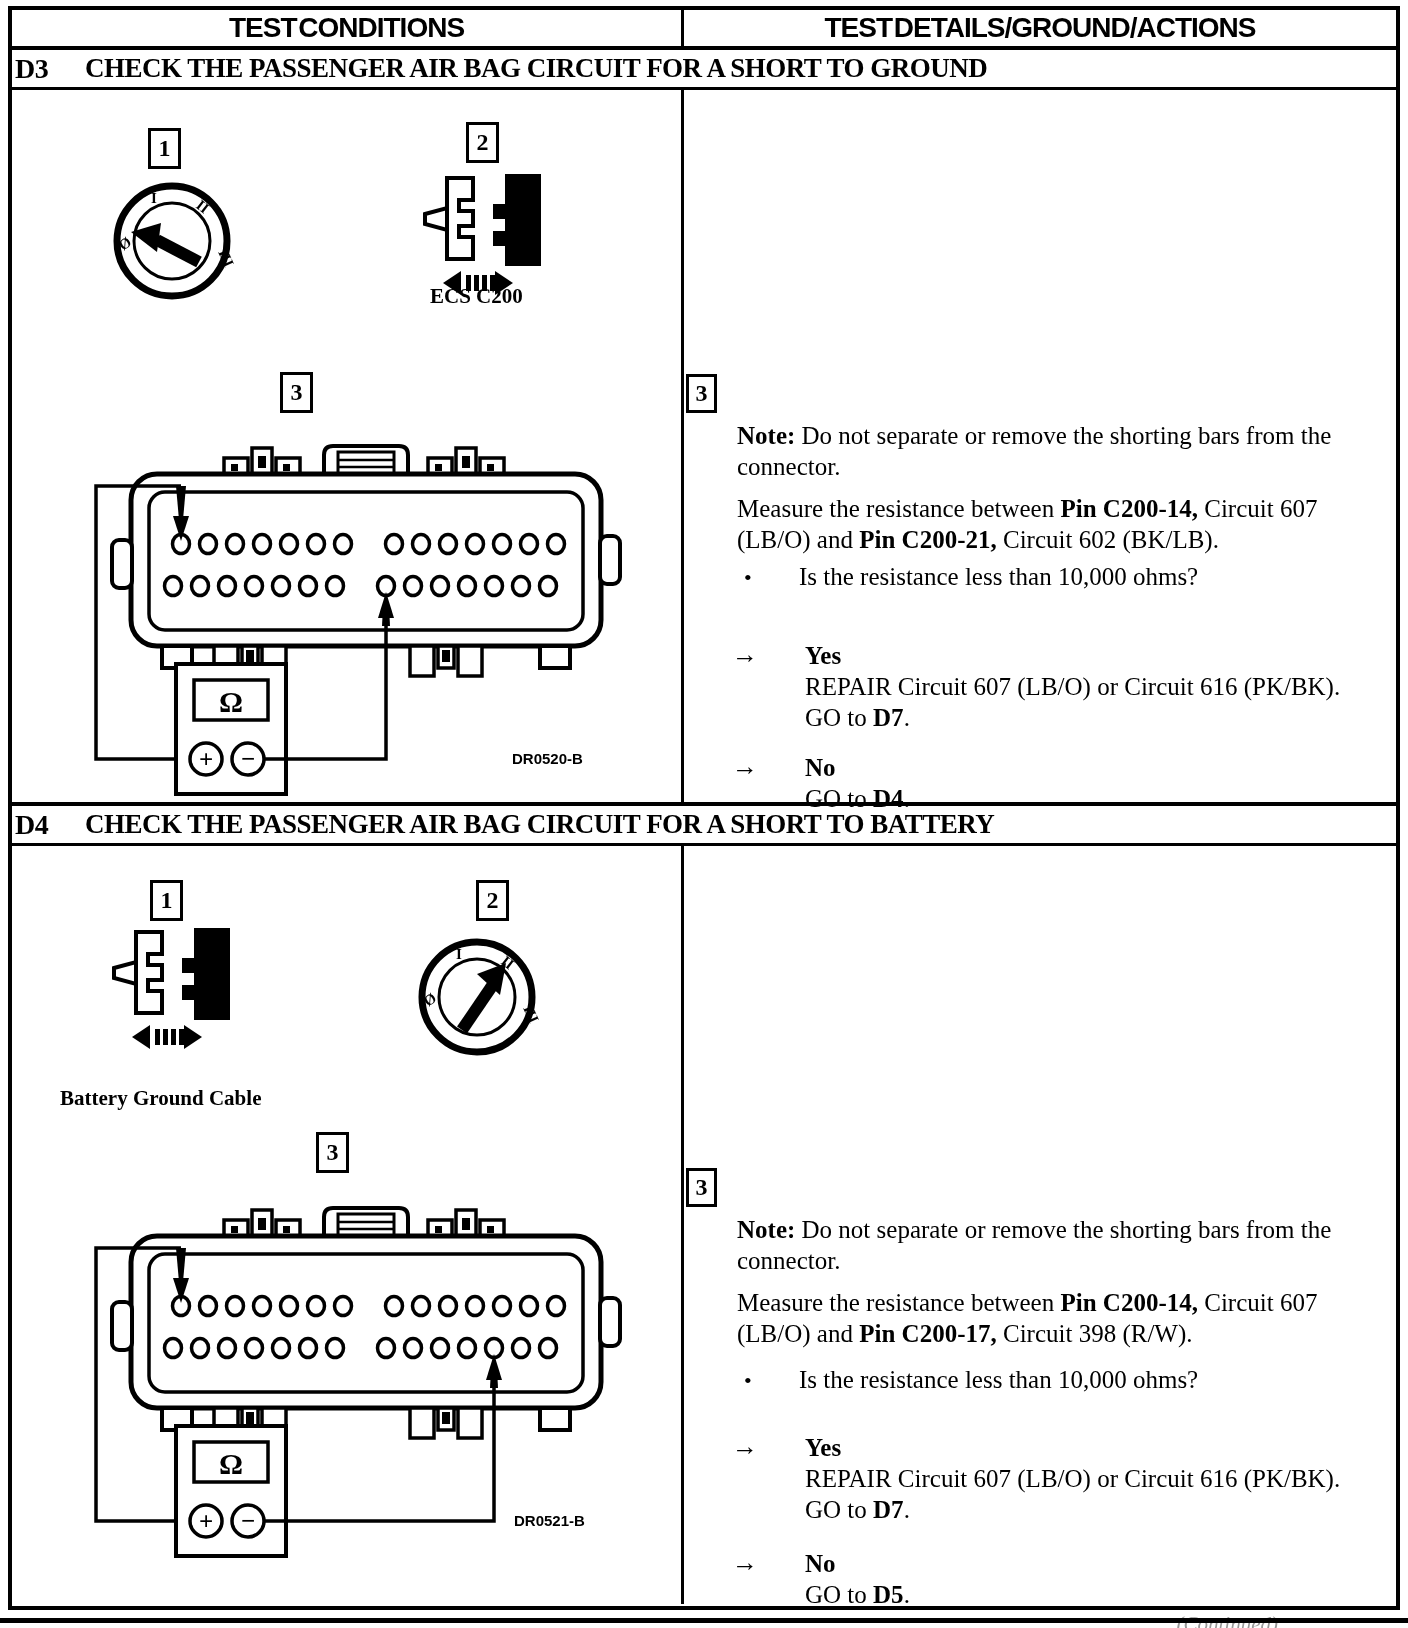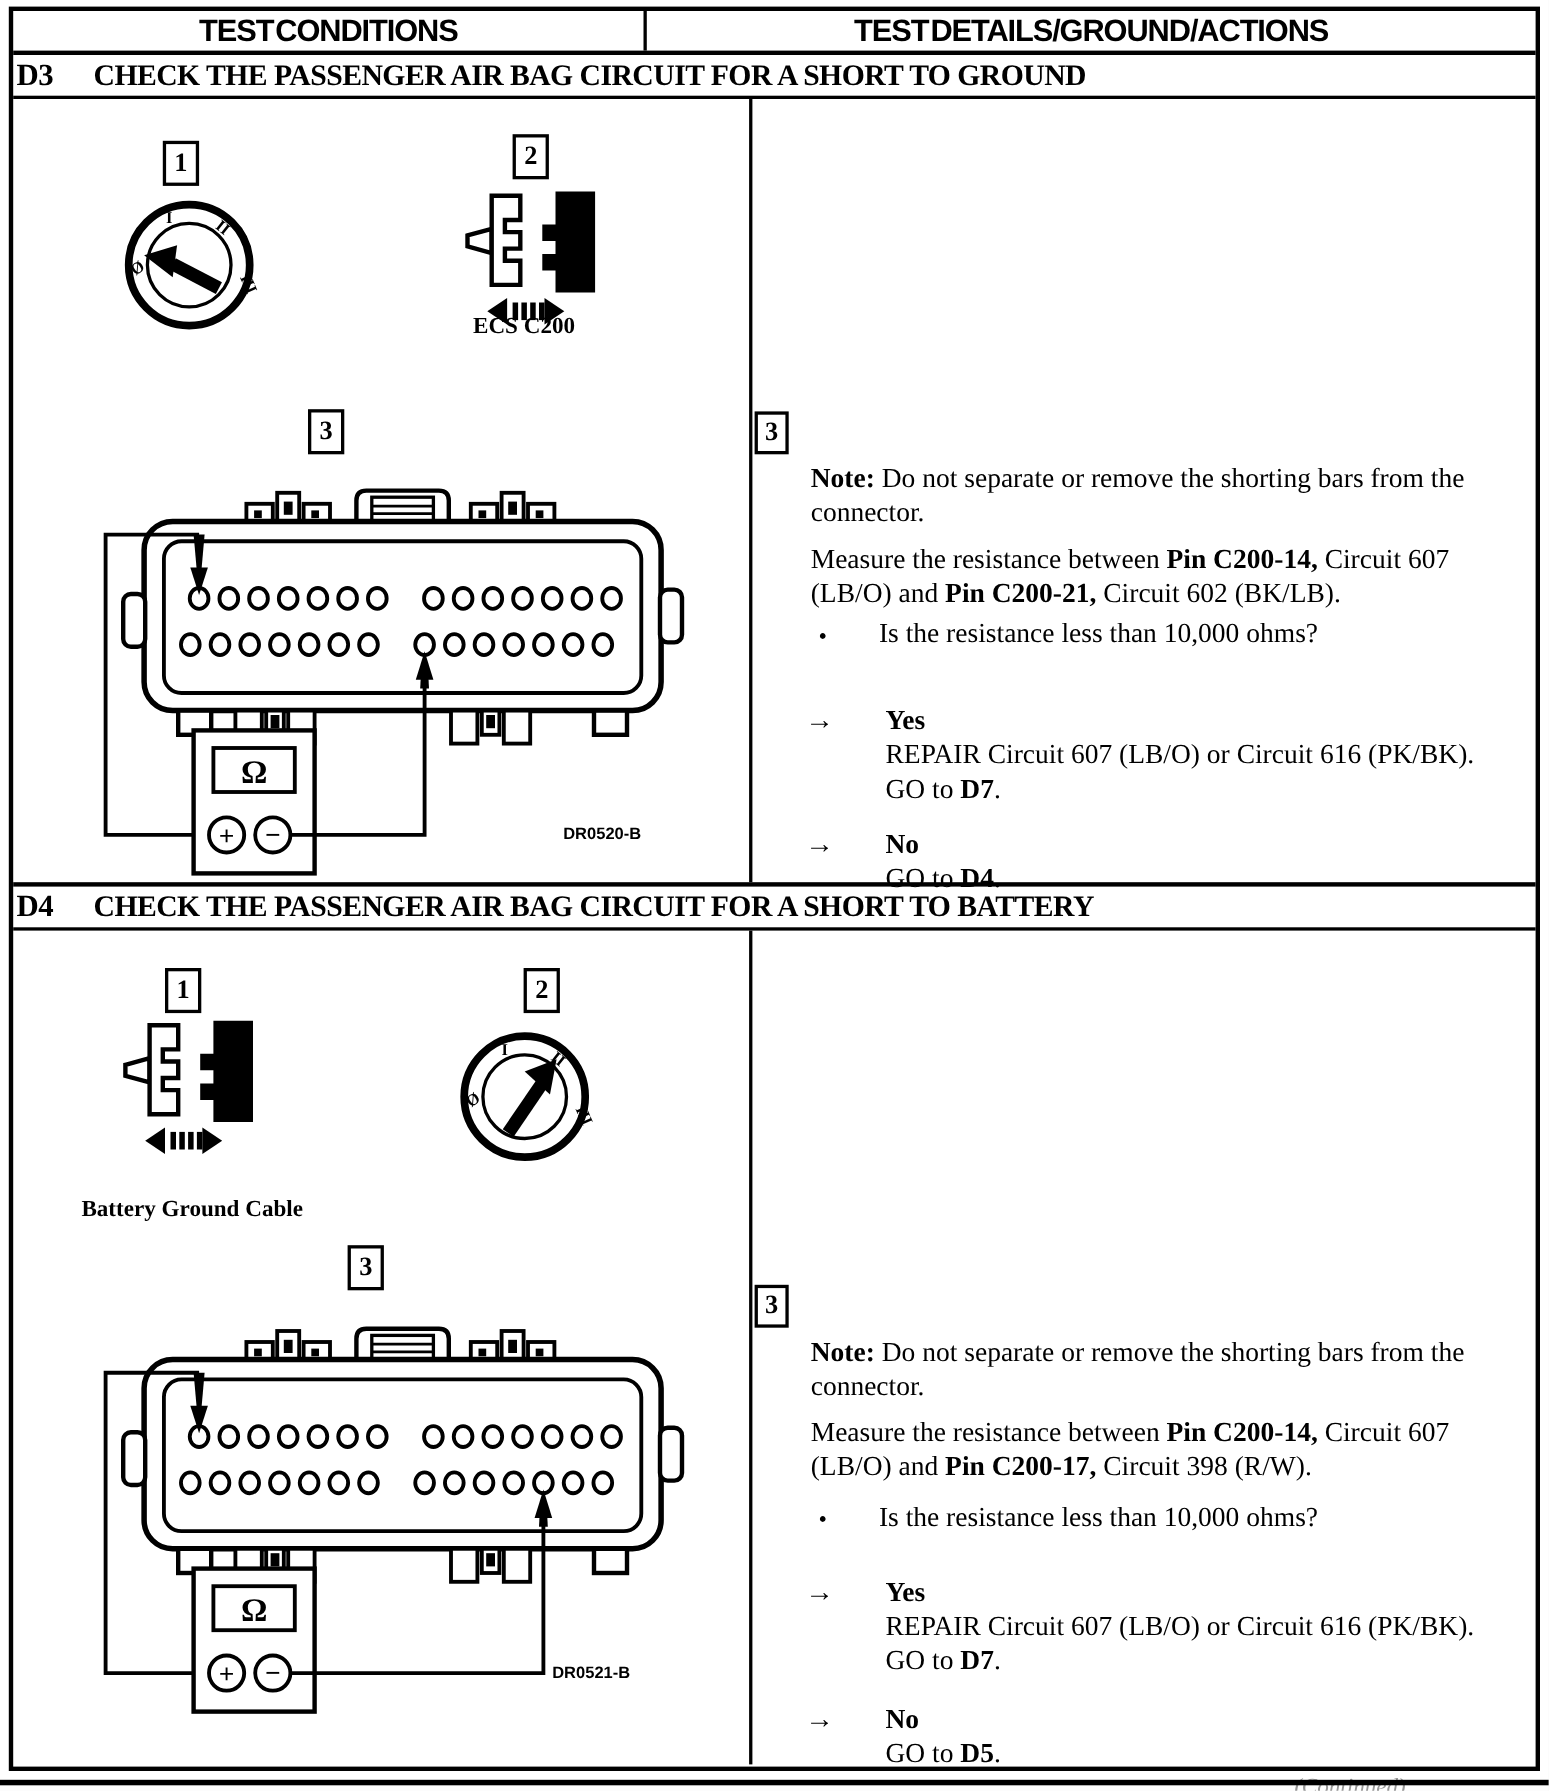--- a/index.html
+++ b/index.html
@@ -12,21 +12,21 @@
     position:absolute; left:8px; top:6px; width:1392px; height:1604px;
     border:4px solid #000;
   }
   .row { position:relative; width:100%; }
   .row-header { height:40px; border-bottom:4px solid #000; display:flex; }
   .hdr-cell {
     display:flex; align-items:center; justify-content:center;
     font-family:"Liberation Sans", sans-serif; font-weight:bold;
     font-size:28px; letter-spacing:-1px; word-spacing:-5px;
   }
-  .hdr-left  { width:576px; border-right:3px solid #000;text-align:center; }
+  .hdr-left  { width:672px; border-right:3px solid #000;text-align:center; }
   .hdr-right { flex:1; }
   .row-title { height:40px; border-bottom:3px solid #000; display:flex; align-items:center;
                font-weight:bold; font-size:27px; letter-spacing:-0.5px; }
   .row-title .tid { margin-left:3px; width:70px; font-size:28px; }
   .row-title .ttl { white-space:nowrap; }
   .row-body { display:flex; }
   .body-d3 { height:716px; border-bottom:4px solid #000; }
   .body-d4 { height:758px; }
   .cell-left  { position:relative; width:672px; border-right:3px solid #000; }
   .cell-right { position:relative; flex:1; }
@@ -214,21 +214,21 @@
   <polygon points="12,50 34,44 34,66 12,60" fill="#fff" stroke="#000" stroke-width="4"></polygon>
   <path d="M34,14 h26 v22 h-14 v11 h14 v15 h-14 v11 h14 v22 h-26 z" fill="#fff" stroke="#000" stroke-width="4"></path>
   <path d="M92,10 h36 v92 h-36 v-20 h-12 v-15 h12 v-12 h-12 v-15 h12 z" fill="#000"></path>
   <polygon points="30,119 48,107 48,131" fill="#000"></polygon>
   <rect x="53" y="111" width="5" height="16" fill="#000"></rect>
   <rect x="61" y="111" width="5" height="16" fill="#000"></rect>
   <rect x="69" y="111" width="5" height="16" fill="#000"></rect>
   <rect x="77" y="111" width="5" height="16" fill="#000"></rect>
   <polygon points="100,119 82,107 82,131" fill="#000"></polygon>
   </svg></div>
-        <div class="abs figlabel" style="left:62px; top:240px;">Battery Ground Cable</div>
+        <div class="abs figlabel" style="left:48px; top:240px;">Battery Ground Cable</div>
 
         <div class="abs numbox" style="left:464px; top:34px;">2</div>
         <div class="abs" style="left:398px; top:82px;" id="dial-1"><svg viewBox="0 0 134 134" width="134" height="134">
   <circle cx="67" cy="69" r="55" fill="#fff" stroke="#000" stroke-width="7"></circle>
   <circle cx="67" cy="69" r="38" fill="none" stroke="#000" stroke-width="3"></circle>
   <text x="18" y="79" font-size="15" font-weight="bold" transform="rotate(-35 18 79)">Ø</text>
   <text x="46" y="31" font-size="15" font-weight="bold">I</text>
   <text x="90" y="35" font-size="15" font-weight="bold" transform="rotate(38 90 35)">II</text>
   <text x="113" y="80" font-size="15" font-weight="bold" transform="rotate(66 113 80)">III</text>
   <line x1="52" y1="102" x2="82" y2="58" stroke="#000" stroke-width="12"></line>
@@ -302,21 +302,21 @@
   <rect x="118" y="246" width="74" height="40" fill="none" stroke="#000" stroke-width="3.5"></rect>
   <text x="155" y="278" text-anchor="middle" font-size="30" font-weight="bold">Ω</text>
   <circle cx="130" cy="325" r="16" fill="#fff" stroke="#000" stroke-width="3.5"></circle>
   <text x="130" y="334" text-anchor="middle" font-size="25" font-weight="bold">+</text>
   <circle cx="172" cy="325" r="16" fill="#fff" stroke="#000" stroke-width="3.5"></circle>
   <text x="172" y="333" text-anchor="middle" font-size="25" font-weight="bold">−</text>
   <polyline points="188,325 418,325 418,186" fill="none" stroke="#000" stroke-width="3.5"></polyline>
   <polygon points="414,192 422,192 421,172 415,172" fill="#000"></polygon>
   <polygon points="410,184 426,184 418,158" fill="#000"></polygon>
   </svg></div>
-        <div class="abs drcode" style="left:490px; top:666px;">DR0521-B</div>
+        <div class="abs drcode" style="left:502px; top:666px;">DR0521-B</div>
       </div>
 
       <div class="cell-right">
         <div class="abs numbox" style="left:2px; top:322px; width:31px; height:39px;">3</div>
         <div class="abs para note-p" style="left:53px; top:321px;"><b>Note: </b><span>Do not separate or remove the shorting bars from the connector.</span></div>
         <div class="abs para measure-p" style="left:53px; top:394px;"><span>Measure the resistance between </span><b>Pin C200-14,</b><span> Circuit 607 (LB/O) and </span><b>Pin C200-17,</b><span> Circuit 398 (R/W).</span></div>
 
         <div class="abs bullet-row" style="left:60px; top:520px;">
           <span class="bullet-glyph">•</span>
           <span>Is the resistance less than 10,000 ohms?</span>

